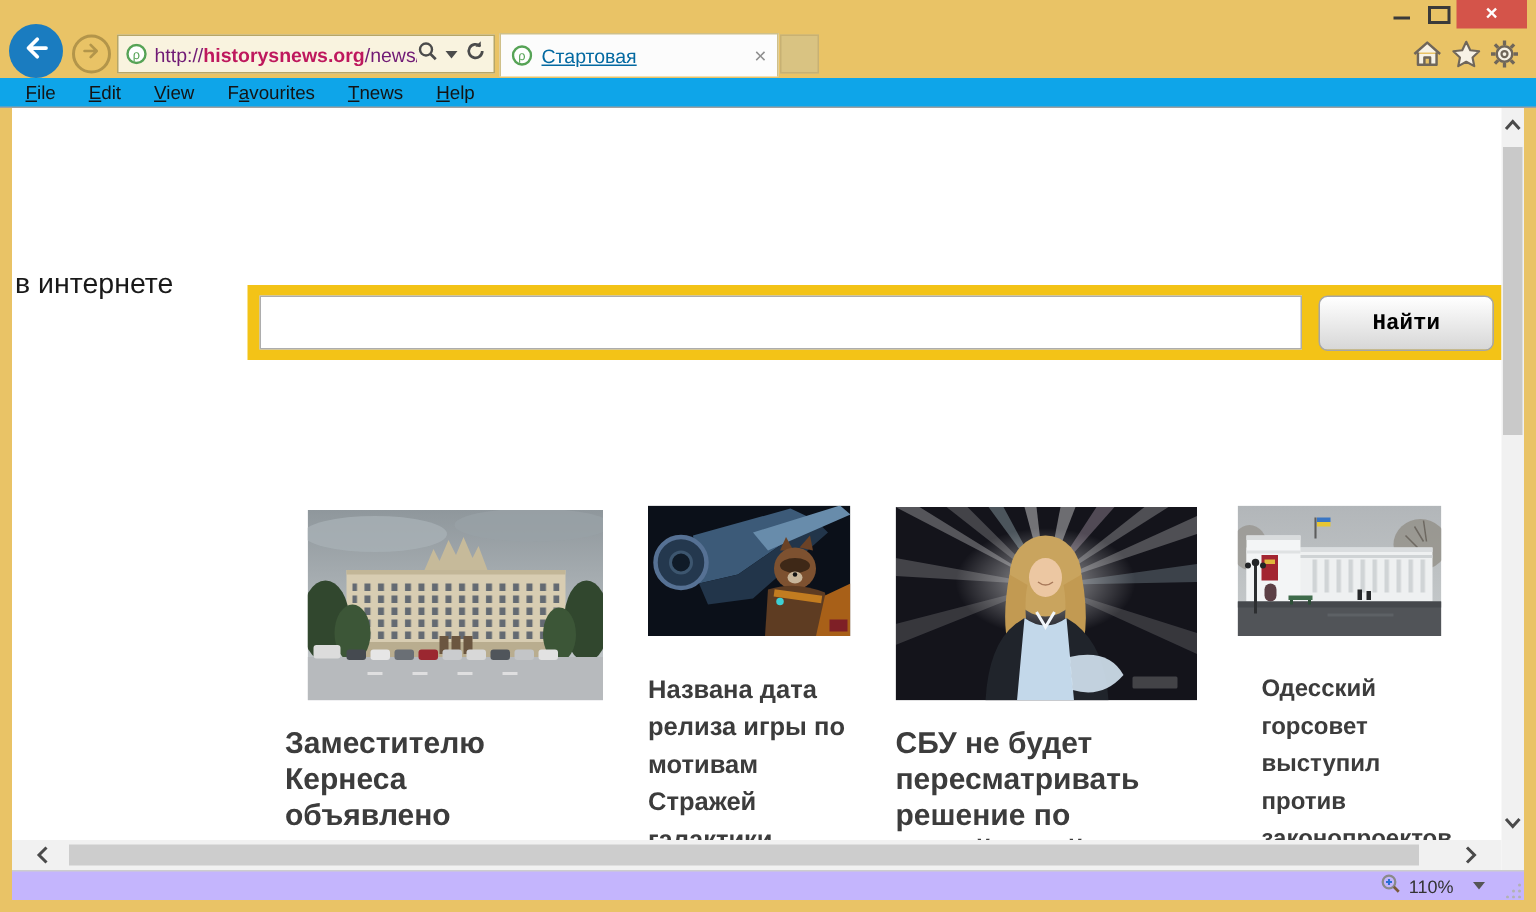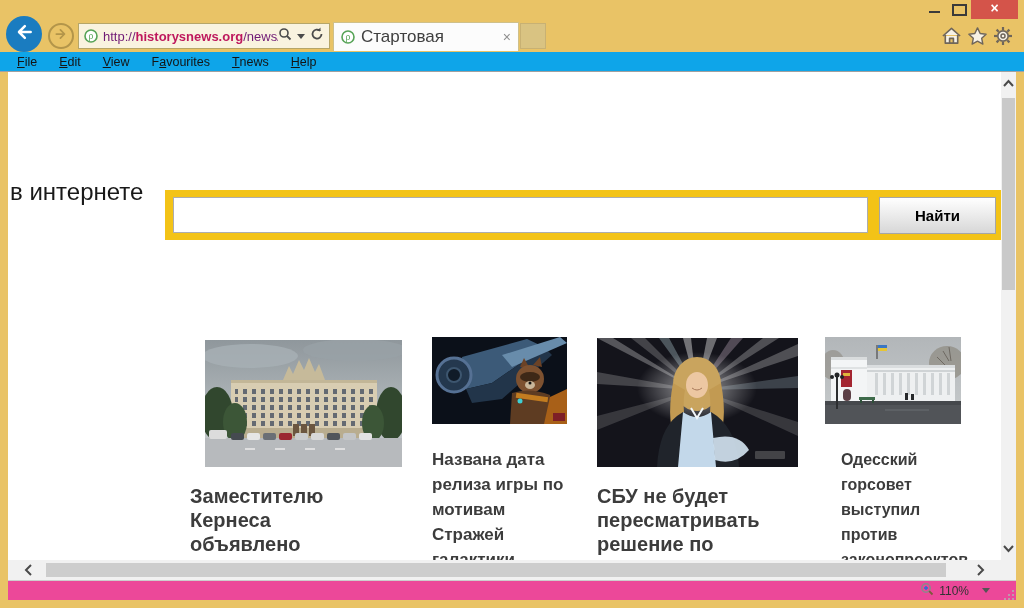--- a/index.html
+++ b/index.html
@@ -23,53 +23,53 @@
     display:flex;align-items:center;box-sizing:border-box;padding:0 5px;}
   .favicon{width:14px;height:14px;flex:0 0 auto;}
   .url{margin-left:5px;font-size:13px;white-space:nowrap;flex:1 1 auto;overflow:hidden;}
   .url .dim{color:#701a75;}
   .url .dom{color:#be185d;font-weight:bold;}
   .addr-icons{display:flex;align-items:center;gap:5px;flex:0 0 auto;}
   .caret-down{width:0;height:0;border-left:4px solid transparent;border-right:4px solid transparent;
     border-top:5px solid #4b4b4b;}
   .tab{left:333px;top:22px;width:186px;height:29px;background:#fcfcfc;border:1px solid #cfc08a;border-bottom:none;
     box-sizing:border-box;display:flex;align-items:center;padding:0 7px;}
-  .tab-title{margin-left:6px;font-size:17px;color:#404040;flex:1 1 auto;}
+  .tab-title{margin-left:6px;font-size:13px;color:#0369a1;flex:1 1 auto;text-decoration:underline;}
   .tab-close{color:#8f8f8f;font-size:14px;line-height:14px;}
   .newtab{left:520px;top:23px;width:26px;height:26px;background:#d9c382;border:1px solid #c8b173;box-sizing:border-box;}
   .chrome-icons{left:941px;top:26px;display:flex;gap:5px;}
   
   .menubar{left:0;top:52px;width:1024px;height:20px;background:#0ea5e9;border-bottom:1px solid #a0a0a0;
     box-sizing:border-box;display:flex;align-items:center;padding-left:6px;}
   .menu-item{padding:0 11px;font-size:12.5px;color:#141414;}
   .menu-item u{text-decoration:underline;}
   
   .content-bg{left:8px;top:72px;width:993px;height:488px;background:#fff;}
   .logo{left:10px;top:178px;line-height:1;}
   .logo-main{font-size:45px;letter-spacing:-1px;color:#191919;}
   .logo-accent{color:#e4271b;}
-  .logo-sub{font-size:24px;color:#191919;margin-top:2px;}
+  .logo-sub{font-size:19px;color:#191919;margin-top:2px;}
   .searchbar{left:165px;top:190px;width:836px;height:50px;background:#f3c317;}
   .search-input{left:173px;top:197px;width:695px;height:36px;border:1px solid #adadad;background:#fff;
     box-sizing:border-box;font-size:18px;padding:0 8px;outline:none;}
   .search-btn{left:879px;top:197px;width:117px;height:37px;background:linear-gradient(#ffffff,#d7d7d7);
-    border:1px solid #a6a6a6;border-radius:0;font-weight:bold;font-size:15px;color:#000;
-    font-family:Liberation Sans, sans-serif;}
+    border:1px solid #a6a6a6;border-radius:6px;font-weight:bold;font-size:15px;color:#000;
+    font-family:Liberation Mono, monospace;}
   .article-img{overflow:hidden;}
   .headline{font-weight:bold;color:#3c3c3c;white-space:pre-line;}
   .hl-big{font-size:20px;line-height:24px;}
   .hl-small{font-size:17px;line-height:25px;}
   .hl-small2{font-size:16px;line-height:25px;}
   
   .vscroll{left:1001px;top:72px;width:15px;height:488px;background:#f1f1f1;}
   .vthumb{left:1002px;top:98px;width:13px;height:192px;background:#c9c9c9;}
   .hscroll{left:8px;top:560px;width:993px;height:20px;background:#f1f1f1;}
   .hthumb{left:46px;top:563px;width:900px;height:14px;background:#cdcdcd;}
   .scroll-corner{left:1001px;top:560px;width:15px;height:20px;background:#f1f1f1;}
-  .statusbar{left:8px;top:580px;width:1008px;height:20px;background:#ec4899;border-top:1px solid #cdcdcd;
+  .statusbar{left:8px;top:580px;width:1008px;height:20px;background:#c4b5fd;border-top:1px solid #cdcdcd;
     box-sizing:border-box;display:flex;align-items:center;justify-content:flex-end;}
   .zoomctl{display:flex;align-items:center;gap:5px;margin-right:26px;font-size:12px;color:#333;}
   .zoom-caret{width:0;height:0;border-left:4px solid transparent;border-right:4px solid transparent;
     border-top:5px solid #555;margin-left:8px;}
   .grip{right:9px;top:586px;}
   
   .b-left{left:0;top:72px;width:8px;height:536px;background:#e9c366;}
   .b-right{left:1016px;top:72px;width:8px;height:536px;background:#e9c366;}
   .b-bottom{left:0;top:600px;width:1024px;height:8px;background:#e9c366;}
 </style>

